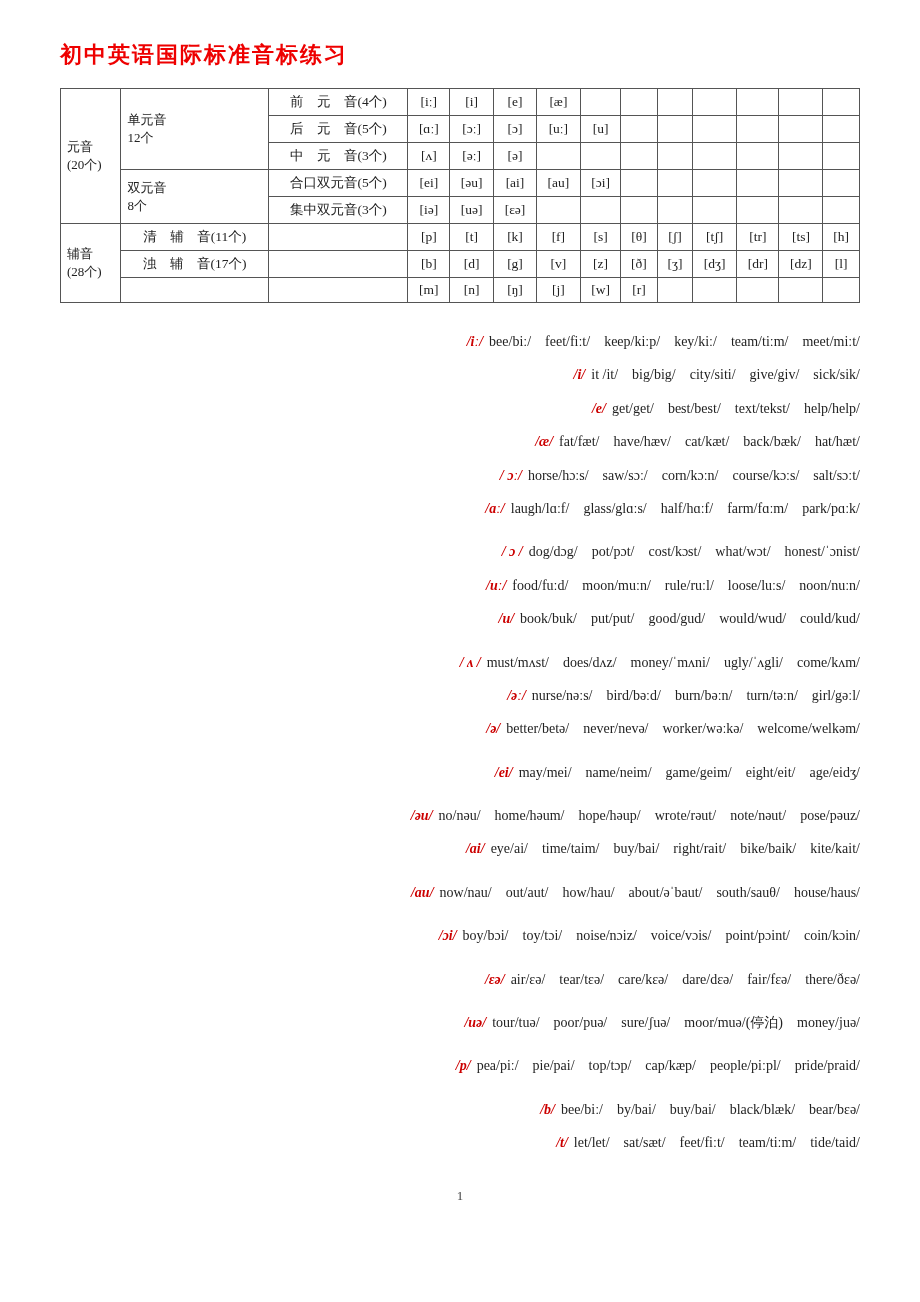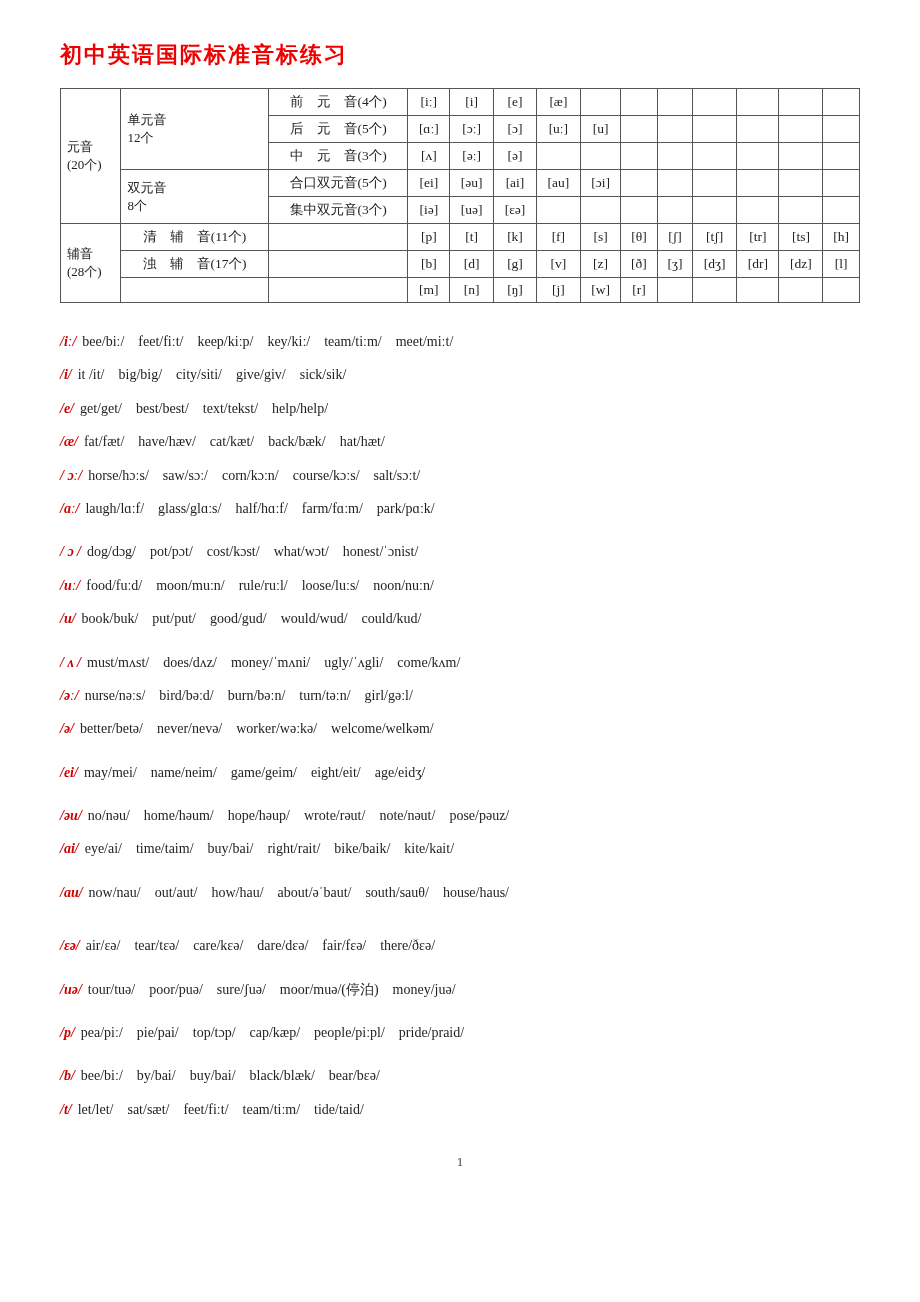--- a/index.html
+++ b/index.html
@@ -36,20 +36,21 @@
       text-align: left;
       font-size: 13px;
     }
     
     .content {
       line-height: 2.1;
       font-size: 14px;
     }
     .phoneme-line {
       margin-bottom: 4px;
+      text-align: right;
     }
     .phoneme-sym {
       color: #cc0000;
       font-style: italic;
       font-weight: bold;
       margin-right: 6px;
     }
     .spacer {
       height: 10px;
     }
@@ -207,20 +208,21 @@
     <div class="phoneme-line"><span class="phoneme-sym">/əː/</span><span>nurse/nəːs/　bird/bəːd/　burn/bəːn/　turn/təːn/　girl/gəːl/</span></div>
     <div class="phoneme-line"><span class="phoneme-sym">/ə/</span><span>better/betə/　never/nevə/　worker/wəːkə/　welcome/welkəm/</span></div>
     <div class="spacer"></div>
     <div class="phoneme-line"><span class="phoneme-sym">/ei/</span><span>may/mei/　name/neim/　game/geim/　eight/eit/　age/eidʒ/</span></div>
     <div class="spacer"></div>
     <div class="phoneme-line"><span class="phoneme-sym">/əu/</span><span>no/nəu/　home/həum/　hope/həup/　wrote/rəut/　note/nəut/　pose/pəuz/</span></div>
     <div class="phoneme-line"><span class="phoneme-sym">/ai/</span><span>eye/ai/　time/taim/　buy/bai/　right/rait/　bike/baik/　kite/kait/</span></div>
     <div class="spacer"></div>
     <div class="phoneme-line"><span class="phoneme-sym">/au/</span><span>now/nau/　out/aut/　how/hau/　about/əˈbaut/　south/sauθ/　house/haus/</span></div>
     <div class="spacer"></div>
+    <div class="phoneme-line"><span class="phoneme-sym">/ɔi/</span><span>boy/bɔi/　toy/tɔi/　noise/nɔiz/　voice/vɔis/　point/pɔint/　coin/kɔin/</span></div>
     <div class="spacer"></div>
     <div class="phoneme-line"><span class="phoneme-sym">/εə/</span><span>air/εə/　tear/tεə/　care/kεə/　dare/dεə/　fair/fεə/　there/ðεə/</span></div>
     <div class="spacer"></div>
     <div class="phoneme-line"><span class="phoneme-sym">/uə/</span><span>tour/tuə/　poor/puə/　sure/ʃuə/　moor/muə/(停泊)　money/juə/</span></div>
     <div class="spacer"></div>
     <div class="phoneme-line"><span class="phoneme-sym">/p/</span><span>pea/piː/　pie/pai/　top/tɔp/　cap/kæp/　people/piːpl/　pride/praid/</span></div>
     <div class="spacer"></div>
     <div class="phoneme-line"><span class="phoneme-sym">/b/</span><span>bee/biː/　by/bai/　buy/bai/　black/blæk/　bear/bεə/</span></div>
     <div class="phoneme-line"><span class="phoneme-sym">/t/</span><span>let/let/　sat/sæt/　feet/fiːt/　team/tiːm/　tide/taid/</span></div>
   </div>

